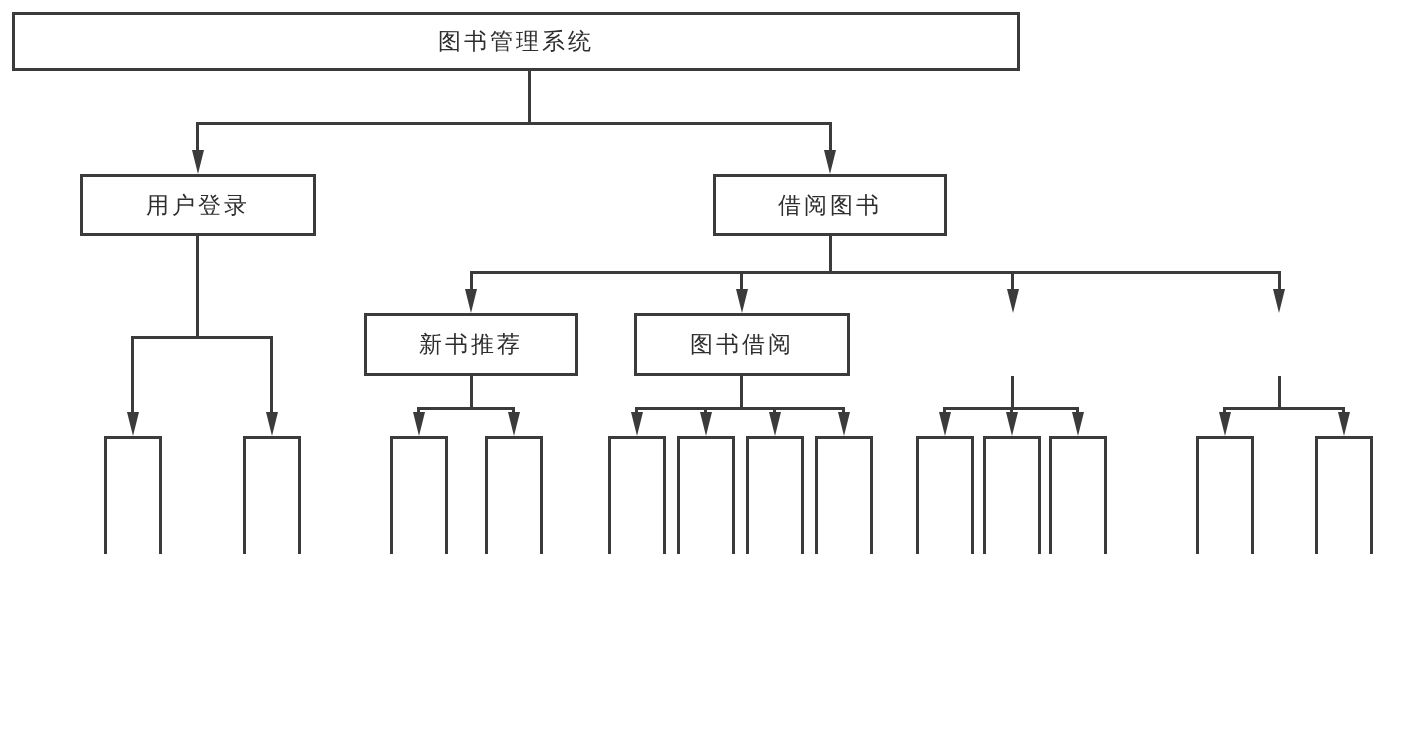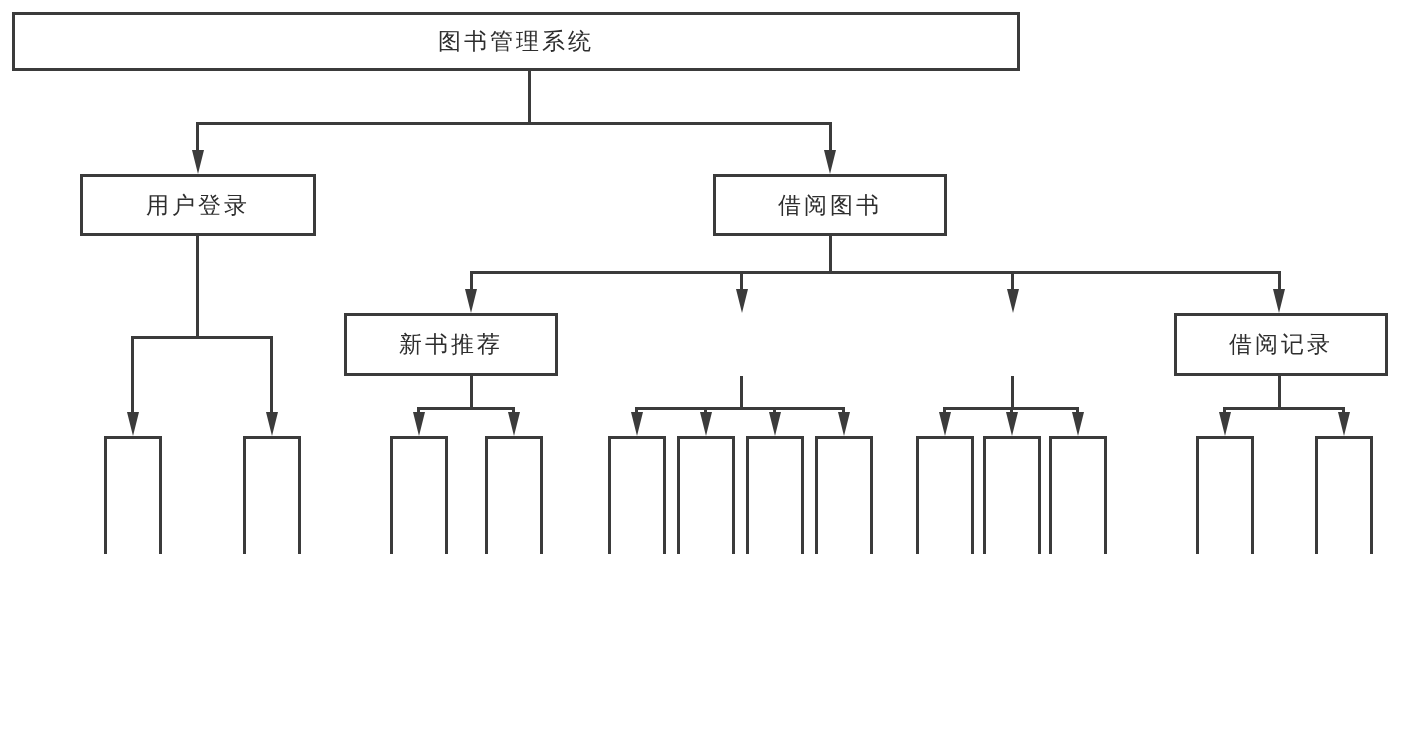--- a/index.html
+++ b/index.html
@@ -90,25 +90,25 @@
   <div class="hline" style="left:470px;top:271px;width:811px;"></div>
   <div class="vline" style="left:470px;top:271px;height:18px;"></div>
   <div class="arrow" style="left:465px;top:289px;"></div>
   <div class="vline" style="left:740px;top:271px;height:18px;"></div>
   <div class="arrow" style="left:736px;top:289px;"></div>
   <div class="vline" style="left:1011px;top:271px;height:18px;"></div>
   <div class="arrow" style="left:1007px;top:289px;"></div>
   <div class="vline" style="left:1278px;top:271px;height:18px;"></div>
   <div class="arrow" style="left:1273px;top:289px;"></div>
 
-  <div class="box hbox" style="left:344px;top:313px;width:214px;height:63px;">
+  <div class="box hbox" style="left:364px;top:313px;width:214px;height:63px;">
     <span>新书推荐</span>
   </div>
-  <div class="box hbox" style="left:1174px;top:313px;width:214px;height:63px;">
-    <span>借阅记录</span>
+  <div class="box hbox" style="left:634px;top:313px;width:216px;height:63px;">
+    <span>图书借阅</span>
   </div>
 
   <div class="vline" style="left:470px;top:376px;height:31px;"></div>
   <div class="vline" style="left:740px;top:376px;height:31px;"></div>
   <div class="vline" style="left:1011px;top:376px;height:31px;"></div>
   <div class="vline" style="left:1278px;top:376px;height:31px;"></div>
 
   <div class="hline" style="left:418px;top:407px;width:97px;"></div>
   <div class="vline" style="left:417px;top:407px;height:8px;"></div>
   <div class="arrow" style="left:413px;top:412px;"></div>

